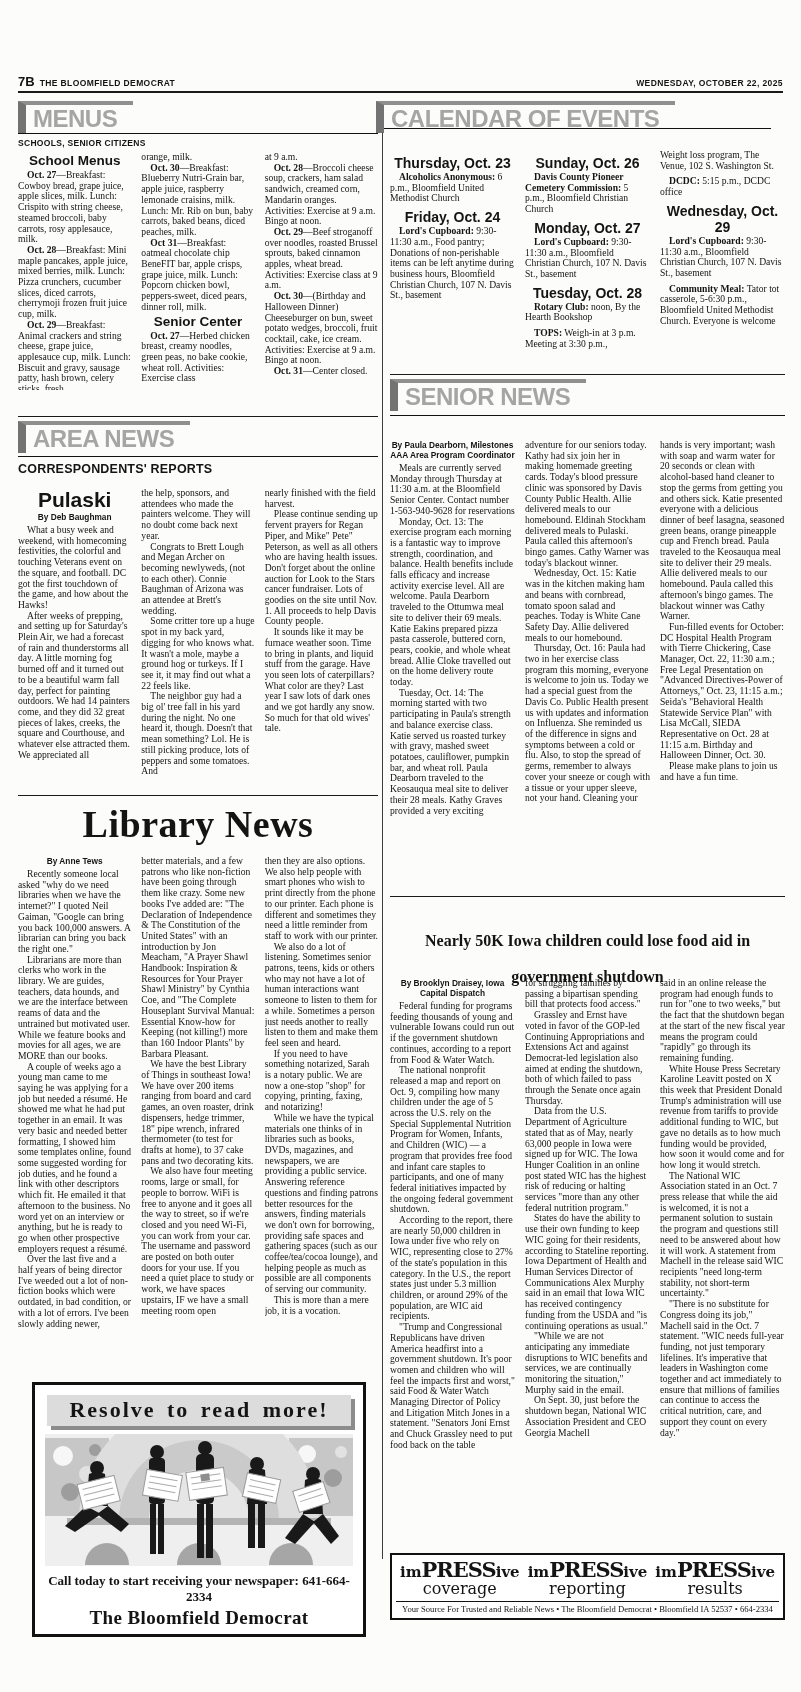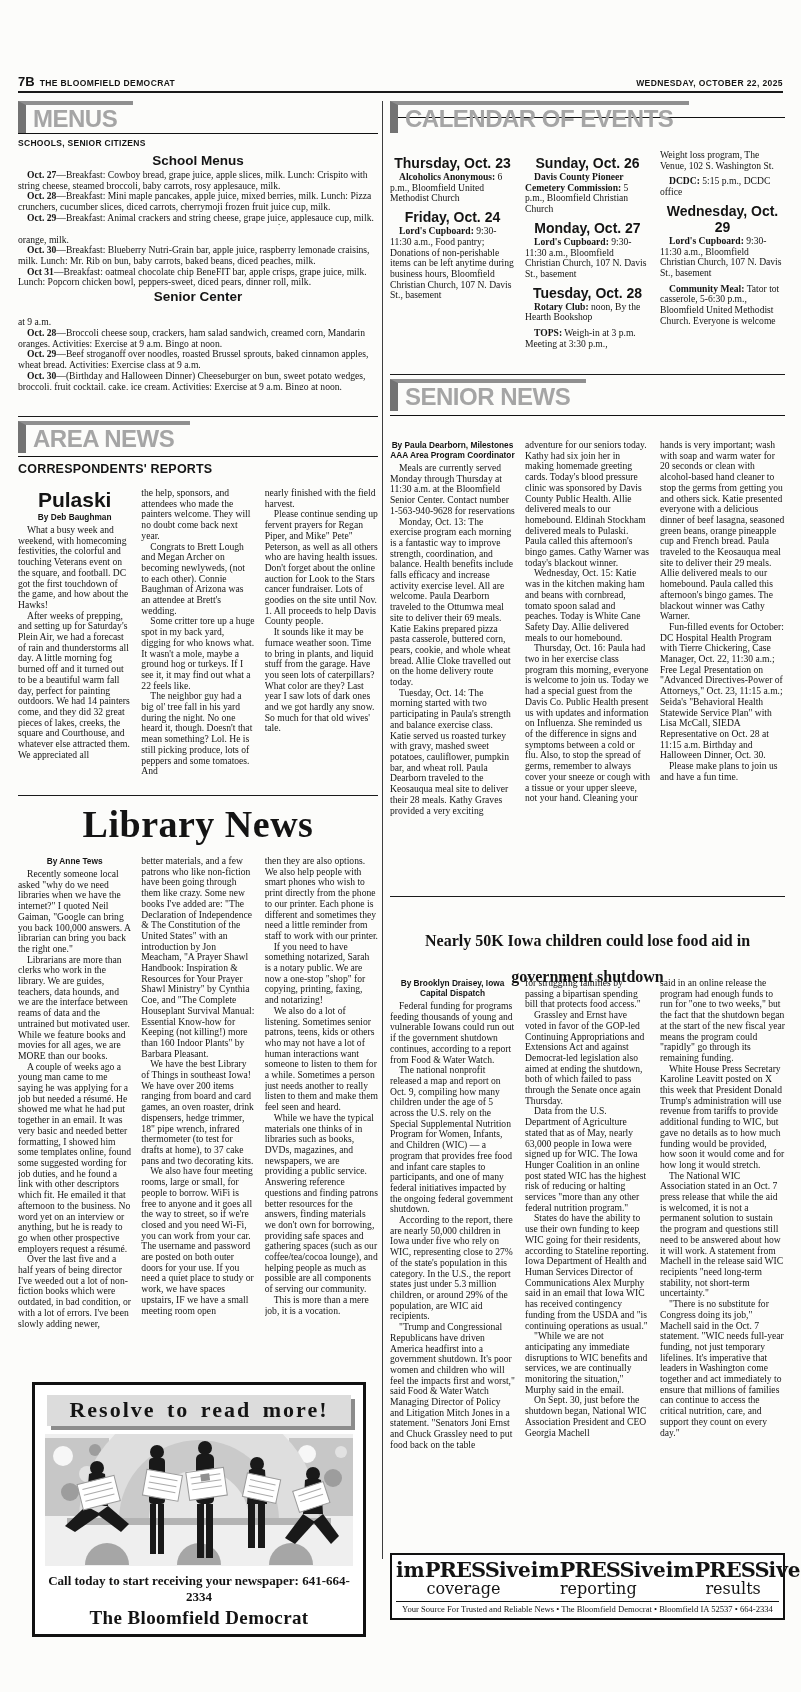--- a/index.html
+++ b/index.html
@@ -47,21 +47,21 @@
   .banner { background:#dcdcdc; box-shadow:4px 4px 0 #8c8c8c; text-align:center;
             font-weight:bold; font-size:22px; letter-spacing:2px; word-spacing:4px; padding:2px 0 3px; margin:2px 2px 8px; }
   .illus { display:block; margin:0 auto; }
   .call-line { text-align:center; font-weight:bold; font-size:13px; margin-top:7px; }
   .ad-paper { text-align:center; font-weight:bold; font-size:19px; margin-top:2px; letter-spacing:.4px; }
   
   .impressive { position:absolute; border:2px solid #111; background:#fff; padding:2px 4px 0; }
   .imp-row { display:flex; justify-content:space-around; align-items:baseline; }
   .imp-item { text-align:center; }
   .imp-brand { font-family:"DejaVu Serif", serif; }
-  .imp-pre, .imp-suf { font-size:20px; font-weight:bold; }
+  .imp-pre, .imp-suf { font-size:15px; font-weight:bold; }
   .imp-core { font-size:21px; font-weight:bold; letter-spacing:-1px; }
   .imp-word { font-family:"DejaVu Serif", serif; font-size:16px; line-height:18px; margin-top:-2px; }
   .imp-footer { border-top:1.5px solid #111; margin-top:3px; padding:2px 2px 3px; font-size:8.6px; text-align:center; }
 </style>
 </head>
 <body>
 
 <div class="page">
 
   <div class="masthead">
@@ -72,21 +72,21 @@
   <div class="rule" style="left:18px; top:91px; width:765px; height:2px;"></div>
 
   <div class="vrule" style="left:382px; top:101px; height:1458px;"></div>
 
   <div class="hdr" style="left:18px; top:101px; width:360px; height:33px;">
     <span class="sect-box">
       <span class="sect-title">MENUS</span>
     </span>
   </div>
   <div class="subhead small" style="left:18px; top:138px;">SCHOOLS, SENIOR CITIZENS</div>
-  <div class="cols" style="left:18px; top:152px; width:360px; height:238px;flex-direction:column;">
+  <div class="cols" style="left:18px; top:152px; width:360px; height:238px;">
       <div class="col">
         <div class="colhead menu-head">School Menus</div>
         <p><b>Oct. 27</b>—Breakfast: Cowboy bread, grape juice, apple slices, milk. Lunch: Crispito with string cheese, steamed broccoli, baby carrots, rosy applesauce, milk.</p>
         <p><b>Oct. 28</b>—Breakfast: Mini maple pancakes, apple juice, mixed berries, milk. Lunch: Pizza crunchers, cucumber slices, diced carrots, cherrymoji frozen fruit juice cup, milk.</p>
         <p><b>Oct. 29</b>—Breakfast: Animal crackers and string cheese, grape juice, applesauce cup, milk. Lunch: Biscuit and gravy, sausage patty, hash brown, celery sticks, fresh</p>
       </div>
       <div class="col">
         <p class="cont">orange, milk.</p>
         <p><b>Oct. 30</b>—Breakfast: Blueberry Nutri-Grain bar, apple juice, raspberry lemonade craisins, milk. Lunch: Mr. Rib on bun, baby carrots, baked beans, diced peaches, milk.</p>
         <p><b>Oct 31</b>—Breakfast: oatmeal chocolate chip BeneFIT bar, apple crisps, grape juice, milk. Lunch: Popcorn chicken bowl, peppers-sweet, diced pears, dinner roll, milk.</p>
@@ -95,21 +95,21 @@
       </div>
       <div class="col">
         <p class="cont">at 9 a.m.</p>
         <p><b>Oct. 28</b>—Broccoli cheese soup, crackers, ham salad sandwich, creamed corn, Mandarin oranges. Activities: Exercise at 9 a.m. Bingo at noon.</p>
         <p><b>Oct. 29</b>—Beef stroganoff over noodles, roasted Brussel sprouts, baked cinnamon apples, wheat bread. Activities: Exercise class at 9 a.m.</p>
         <p><b>Oct. 30</b>—(Birthday and Halloween Dinner) Cheeseburger on bun, sweet potato wedges, broccoli, fruit cocktail, cake, ice cream. Activities: Exercise at 9 a.m. Bingo at noon.</p>
         <p><b>Oct. 31</b>—Center closed.</p>
       </div>
     </div>
 
-  <div class="hdr" style="left:390px; top:101px; width:395px; height:17px;">
+  <div class="hdr" style="left:376px; top:101px; width:395px; height:28px;">
     <span class="sect-box">
       <span class="sect-title">CALENDAR OF EVENTS</span>
     </span>
   </div>
   <div class="cols cal" style="left:390px; top:150px; width:395px; height:222px;">
       <div class="col">
         <div class="colhead cal-day">Thursday, Oct. 23</div>
         <p><b>Alcoholics Anonymous:</b> 6 p.m., Bloomfield United Methodist Church</p>
         <div class="colhead cal-day">Friday, Oct. 24</div>
         <p><b>Lord's Cupboard:</b> 9:30-11:30 a.m., Food pantry; Donations of non-perishable items can be left anytime during business hours, Bloomfield Christian Church, 107 N. Davis St., basement</p>
@@ -194,22 +194,22 @@
         <p>A couple of weeks ago a young man came to me saying he was applying for a job but needed a résumé. He showed me what he had put together in an email. It was very basic and needed better formatting, I showed him some templates online, found some suggested wording for job duties, and he found a link with other descriptors which fit. He emailed it that afternoon to the business. No word yet on an interview or anything, but he is ready to go when other prospective employers request a résumé.</p>
         <p>Over the last five and a half years of being director I've weeded out a lot of non-fiction books which were outdated, in bad condition, or with a lot of errors. I've been slowly adding newer,</p>
       </div>
       <div class="col">
         <p class="cont">better materials, and a few patrons who like non-fiction have been going through them like crazy. Some new books I've added are: "The Declaration of Independence &amp; The Constitution of the United States" with an introduction by Jon Meacham, "A Prayer Shawl Handbook: Inspiration &amp; Resources for Your Prayer Shawl Ministry" by Cynthia Coe, and "The Complete Houseplant Survival Manual: Essential Know-how for Keeping (not killing!) more than 160 Indoor Plants" by Barbara Pleasant.</p>
         <p>We have the best Library of Things in southeast Iowa! We have over 200 items ranging from board and card games, an oven roaster, drink dispensers, hedge trimmer, 18" pipe wrench, infrared thermometer (to test for drafts at home), to 37 cake pans and two decorating kits.</p>
         <p>We also have four meeting rooms, large or small, for people to borrow. WiFi is free to anyone and it goes all the way to street, so if we're closed and you need Wi-Fi, you can work from your car. The username and password are posted on both outer doors for your use. If you need a quiet place to study or work, we have spaces upstairs, IF we have a small meeting room open</p>
       </div>
       <div class="col">
         <p class="cont">then they are also options. We also help people with smart phones who wish to print directly from the phone to our printer. Each phone is different and sometimes they need a little reminder from staff to work with our printer.</p>
+        <p>We also do a lot of listening. Sometimes senior patrons, teens, kids or others who may not have a lot of human interactions want someone to listen to them for a while. Sometimes a person just needs another to really listen to them and make them feel seen and heard.</p>
         <p>If you need to have something notarized, Sarah is a notary public. We are now a one-stop "shop" for copying, printing, faxing, and notarizing!</p>
-        <p>We also do a lot of listening. Sometimes senior patrons, teens, kids or others who may not have a lot of human interactions want someone to listen to them for a while. Sometimes a person just needs another to really listen to them and make them feel seen and heard.</p>
         <p>While we have the typical materials one thinks of in libraries such as books, DVDs, magazines, and newspapers, we are providing a public service. Answering reference questions and finding patrons better resources for the answers, finding materials we don't own for borrowing, providing safe spaces and gathering spaces (such as our coffee/tea/cocoa lounge), and helping people as much as possible are all components of serving our community.</p>
         <p>This is more than a mere job, it is a vocation.</p>
       </div>
     </div>
 
   <div class="rule" style="left:390px; top:896px; width:395px;"></div>
   <div class="headline-serif art-head" style="left:390px; top:903px; width:395px;">Nearly 50K Iowa children could lose food aid in government shutdown</div>
   <div class="cols" style="left:390px; top:978px; width:395px; height:580px;">
       <div class="col">
         <div class="byline">By Brooklyn Draisey, Iowa Capital Dispatch</div>

